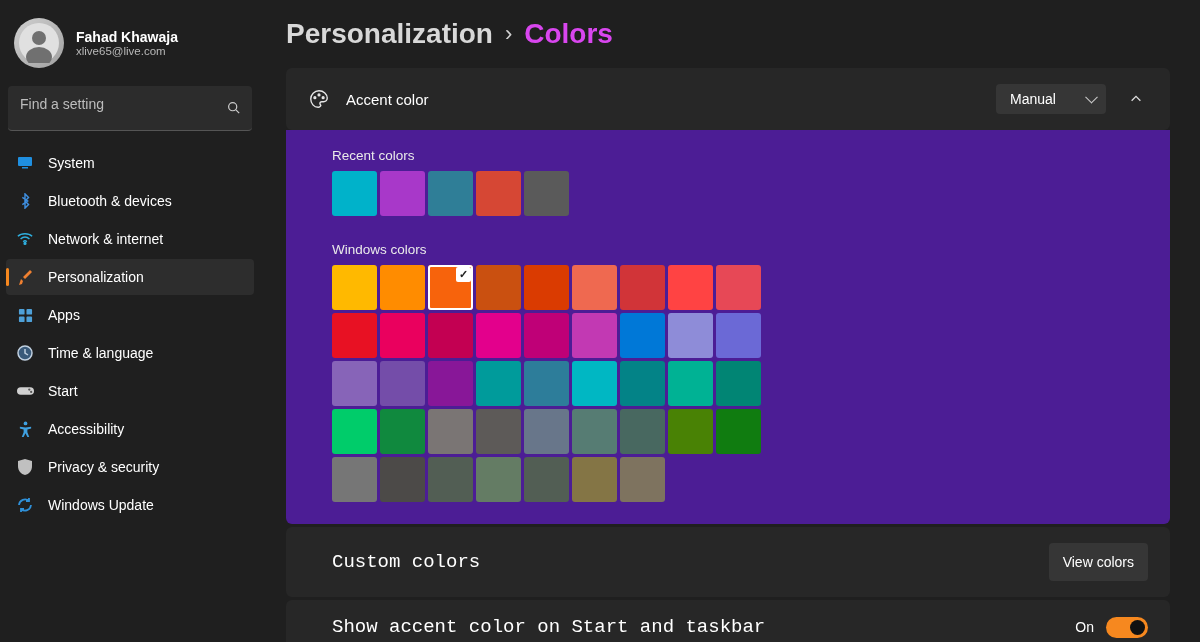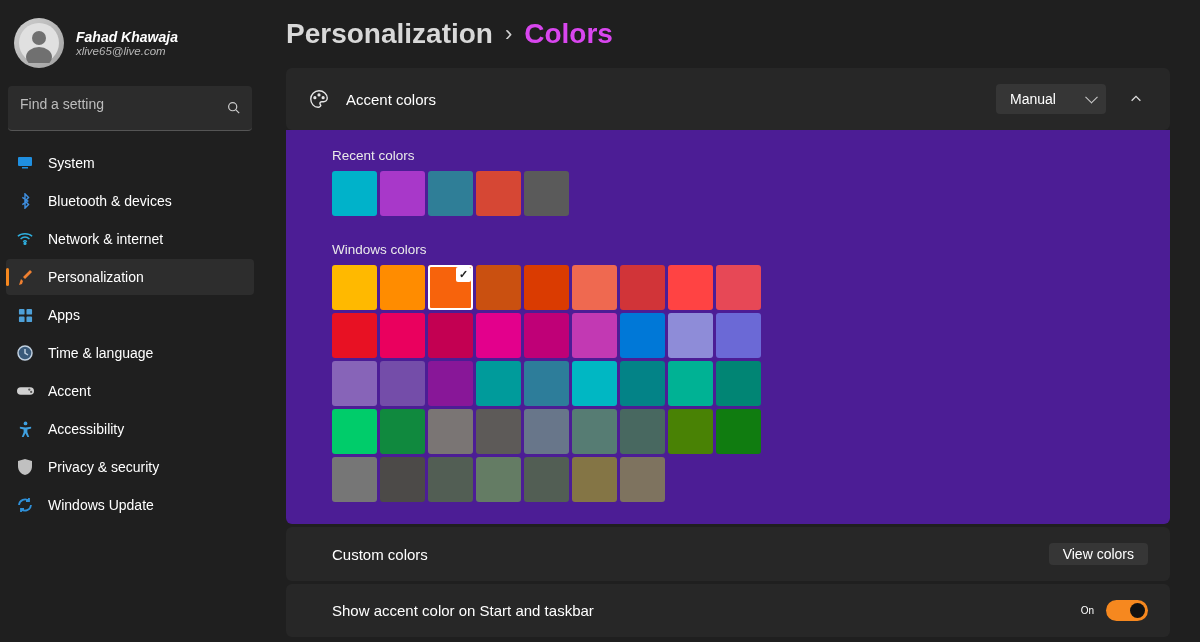--- a/index.html
+++ b/index.html
@@ -31,21 +31,21 @@
     border-radius: 50%;
     background: linear-gradient(135deg, #d0d0d0 0%, #a0a0a0 100%);
     display: flex;
     align-items: center;
     justify-content: center;
     color: #333;
     font-size: 10px;
     overflow: hidden;
   }
   .avatar svg { width: 40px; height: 40px; }
-  .user-text { margin-left: 12px; font-style: italic; }
+  .user-text { margin-left: 12px; }
   .user-name { font-size: 14px; font-weight: 600; }
   .user-email { font-size: 11.5px; color: #b8b8b8; }
   .search-wrap {
     margin: 0 8px 14px 8px;
     position: relative;
   }
   .search-input {
     width: 100%;
     background: #2c2c2c;
     border: none;
@@ -202,25 +202,25 @@
   }
 
   .row-item {
     background: #272727;
     border-radius: 6px;
     display: flex;
     align-items: center;
     padding: 16px 22px 16px 46px;
     margin-top: 3px;
   }
-  .row-item .row-label { font-size: 15px; }
+  .row-item .row-label { font-size: 19px; font-family: Liberation Mono, monospace; }
   .btn {
     background: #363636;
     border-radius: 4px;
-    padding: 3px 14px;
+    padding: 11px 14px;
     font-size: 14px;
     cursor: pointer;
   }
   .toggle-wrap {
     display: flex; align-items: center; gap: 12px;
   }
   .toggle {
     width: 42px; height: 21px;
     border-radius: 11px;
     background: #f6881f;
@@ -228,21 +228,21 @@
     cursor: pointer;
   }
   .toggle::after {
     content: "";
     position: absolute;
     top: 3px; right: 3px;
     width: 15px; height: 15px;
     background: #111;
     border-radius: 50%;
   }
-  .toggle-label { font-size: 10px; }
+  .toggle-label { font-size: 14px; }
 </style>
 </head>
 <body>
 
 <aside class="sidebar">
   <div class="user-block">
     <div class="avatar">
       <svg viewBox="0 0 40 40">
         <circle cx="20" cy="20" r="20" fill="#e0e0e0"></circle>
         <circle cx="20" cy="15" r="7" fill="#707070"></circle>
@@ -322,21 +322,21 @@
         <span class="nav-label">Time &amp; language</span>
       </div>
       <div class="nav-item">
         <span class="nav-icon">
           <svg width="17" height="12" viewBox="0 0 18 12" fill="#d0d0d0">
             <rect x="0" y="2" width="18" height="8" rx="4"></rect>
             <circle cx="13" cy="4.5" r="1.2" fill="#555"></circle>
             <circle cx="15" cy="7" r="1.2" fill="#555"></circle>
           </svg>
         </span>
-        <span class="nav-label">Accent</span>
+        <span class="nav-label">Start</span>
       </div>
       <div class="nav-item">
         <span class="nav-icon">
           <svg width="15" height="16" viewBox="0 0 16 17" fill="#3fa0e0">
             <circle cx="8" cy="2.5" r="2"></circle>
             <path d="M2 6l6 1 6-1v2l-4 1v3l2 5h-2l-2-4-2 4H4l2-5V9L2 8z"></path>
           </svg>
         </span>
         <span class="nav-label">Accessibility</span>
       </div>
@@ -369,21 +369,21 @@
 
   <div class="accent-header">
     <span class="hdr-icon">
       <svg viewBox="0 0 24 24" width="22" height="22" fill="none" stroke="currentColor" stroke-width="1.5">
         <path d="M12 3c5 0 9 3.6 9 8 0 2.5-2 4-4 4h-2c-1.1 0-2 .9-2 2 0 .6.3 1.1.7 1.5.4.4.3 1-.2 1.3C12.7 20.6 12 21 11 21c-4.4 0-8-4-8-9s4-9 9-9z"></path>
         <circle cx="7.5" cy="10.5" r="1"></circle>
           <circle cx="12" cy="7.5" r="1"></circle>
           <circle cx="16.5" cy="10.5" r="1"></circle>
       </svg>
     </span>
-    <span class="hdr-title">Accent colors</span>
+    <span class="hdr-title">Accent color</span>
     <span class="spacer"></span>
     <div class="dropdown">
       <span>Manual</span>
     </div>
     <div class="collapse-btn">
       <svg width="14" height="14" viewBox="0 0 16 16" fill="none" stroke-width="1.5">
         <polyline points="3,10 8,5 13,10"></polyline>
       </svg>
     </div>
   </div>

